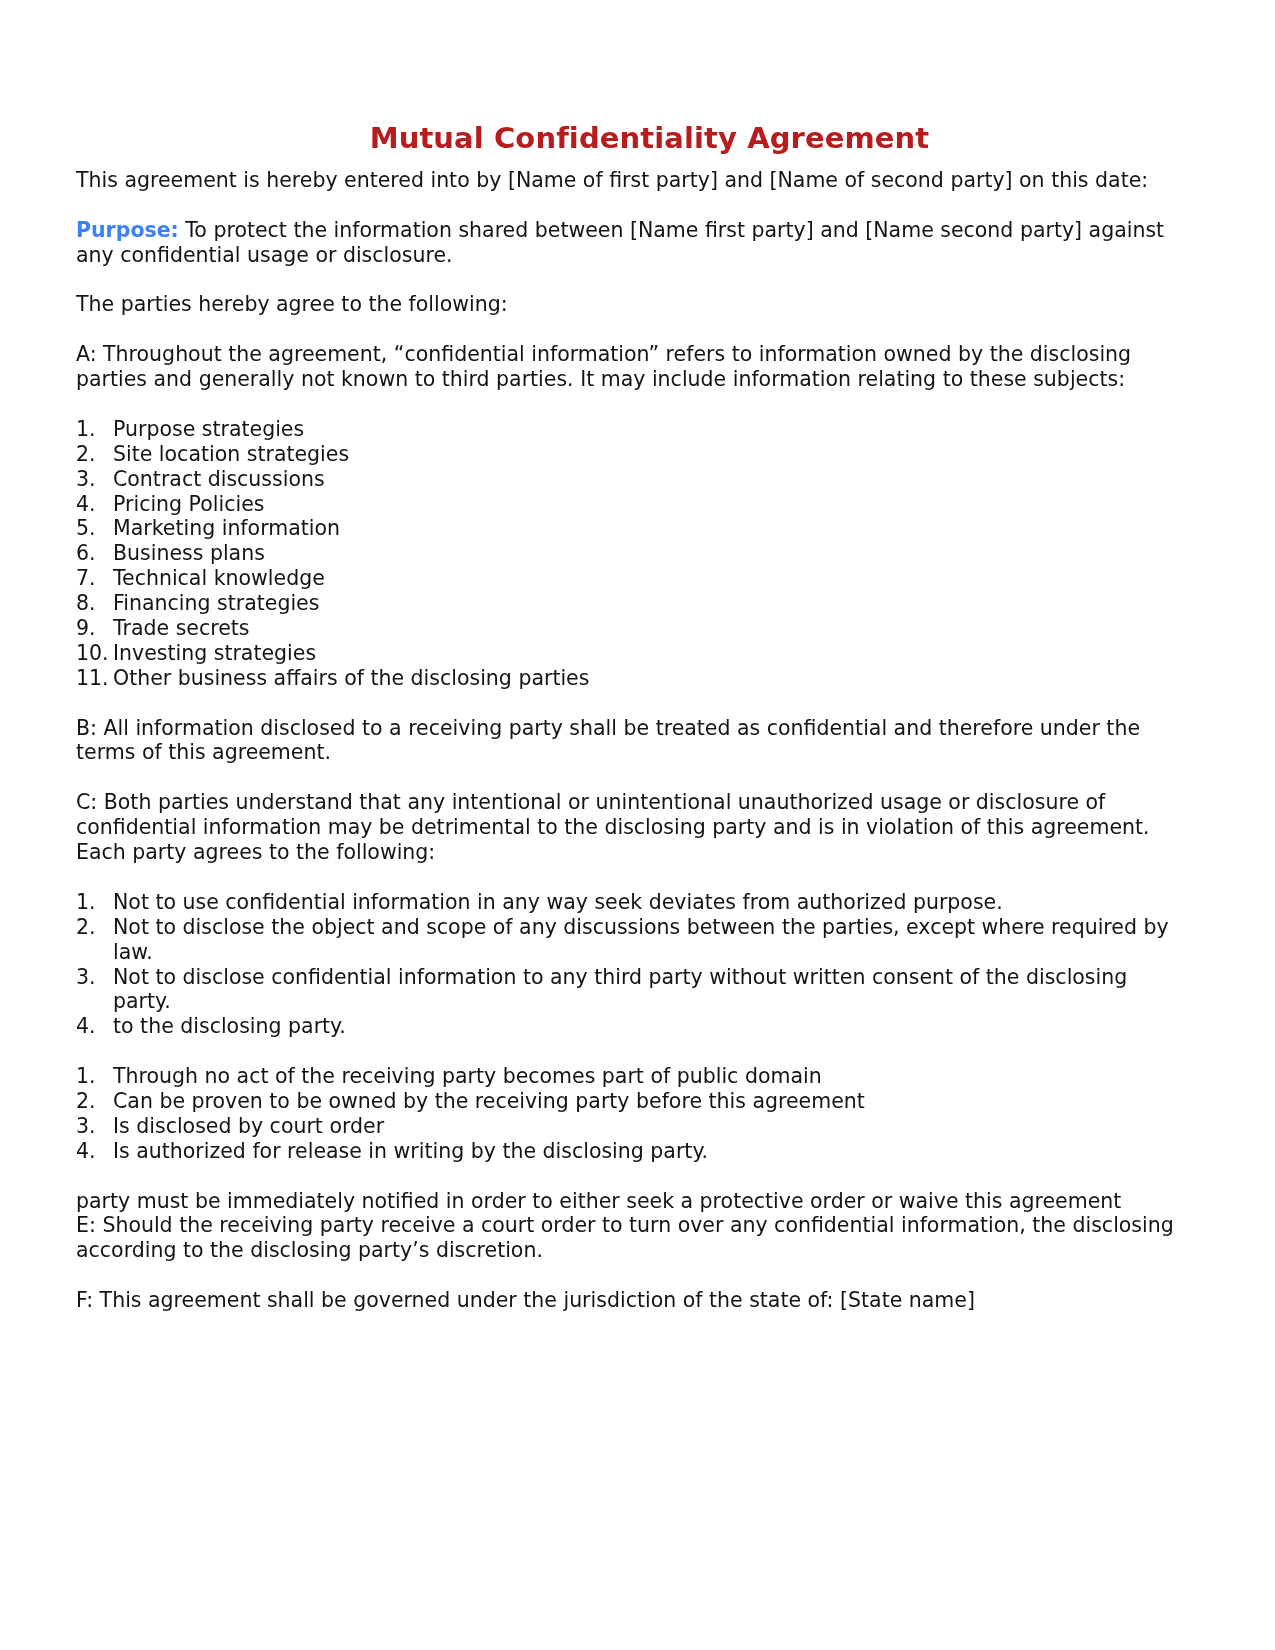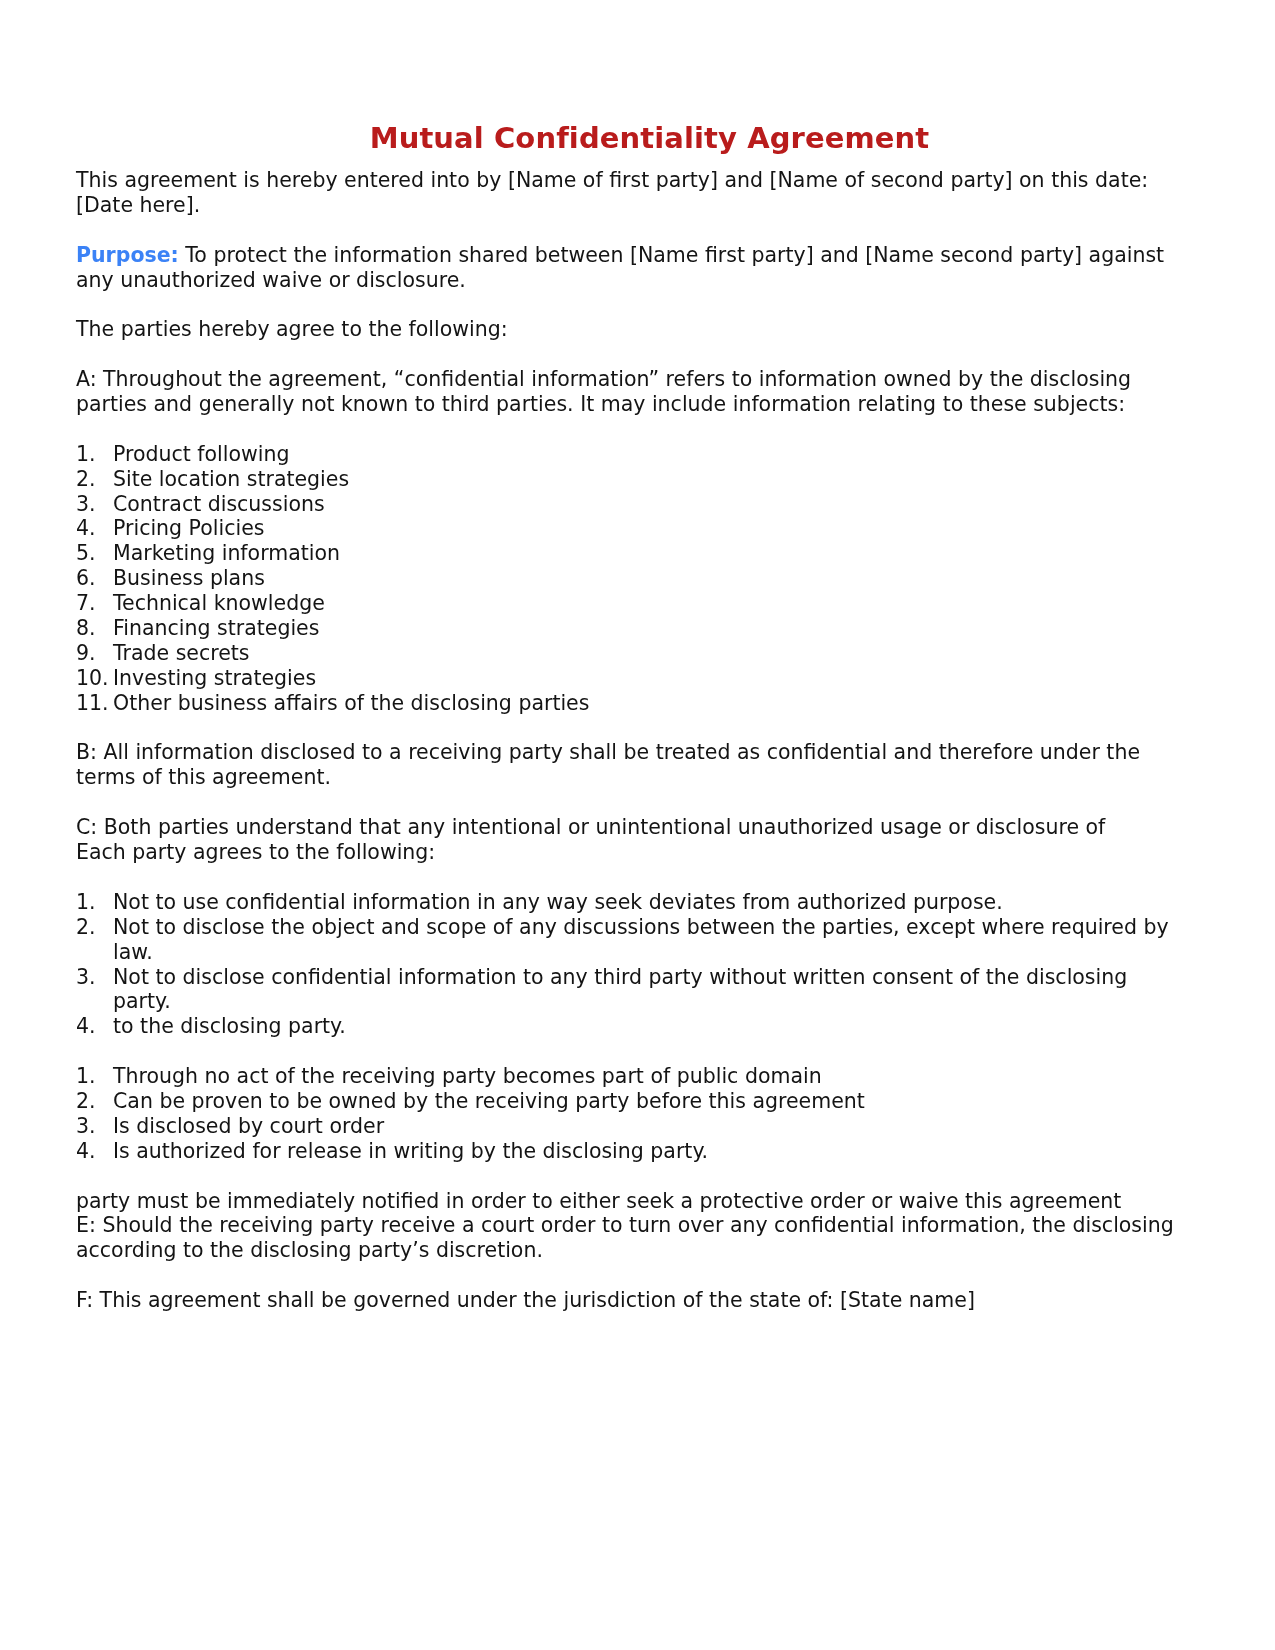--- a/index.html
+++ b/index.html
@@ -79,40 +79,39 @@
 <body>
 
 <div class="page">
 
   <h1 class="title">Mutual Confidentiality Agreement</h1>
 
   <div class="body">
 
     <p class="para">
       <span class="line">This agreement is hereby entered into by [Name of first party] and [Name of second party] on this date:</span>
-      <span class="line">[Date here].</span>
     </p>
 
     <p class="para">
       <span class="line"><span class="label-bold">Purpose:</span><span> To protect the information shared between [Name first party] and [Name second party] against</span></span>
-      <span class="line">any unauthorized waive or disclosure.</span>
+      <span class="line">any confidential usage or disclosure.</span>
     </p>
 
     <p class="para">
       <span class="line">The parties hereby agree to the following:</span>
     </p>
 
     <p class="para">
       <span class="line">A: Throughout the agreement, “confidential information” refers to information owned by the disclosing</span>
       <span class="line">parties and generally not known to third parties. It may include information relating to these subjects:</span>
     </p>
     <ol class="list">
         <li>
           <span class="num">1.</span>
-          <span class="line">Product following</span>
+          <span class="line">Purpose strategies</span>
         </li>
         <li>
           <span class="num">2.</span>
           <span class="line">Site location strategies</span>
         </li>
         <li>
           <span class="num">3.</span>
           <span class="line">Contract discussions</span>
         </li>
         <li>
@@ -149,20 +148,21 @@
         </li>
       </ol>
 
     <p class="para">
       <span class="line">B: All information disclosed to a receiving party shall be treated as confidential and therefore under the</span>
       <span class="line">terms of this agreement.</span>
     </p>
 
     <p class="para">
       <span class="line">C: Both parties understand that any intentional or unintentional unauthorized usage or disclosure of</span>
+      <span class="line">confidential information may be detrimental to the disclosing party and is in violation of this agreement.</span>
       <span class="line">Each party agrees to the following:</span>
     </p>
     <ol class="list">
         <li>
           <span class="num">1.</span>
           <span class="line">Not to use confidential information in any way seek deviates from authorized purpose.</span>
         </li>
         <li>
           <span class="num">2.</span>
           <span class="line">Not to disclose the object and scope of any discussions between the parties, except where required by</span>

